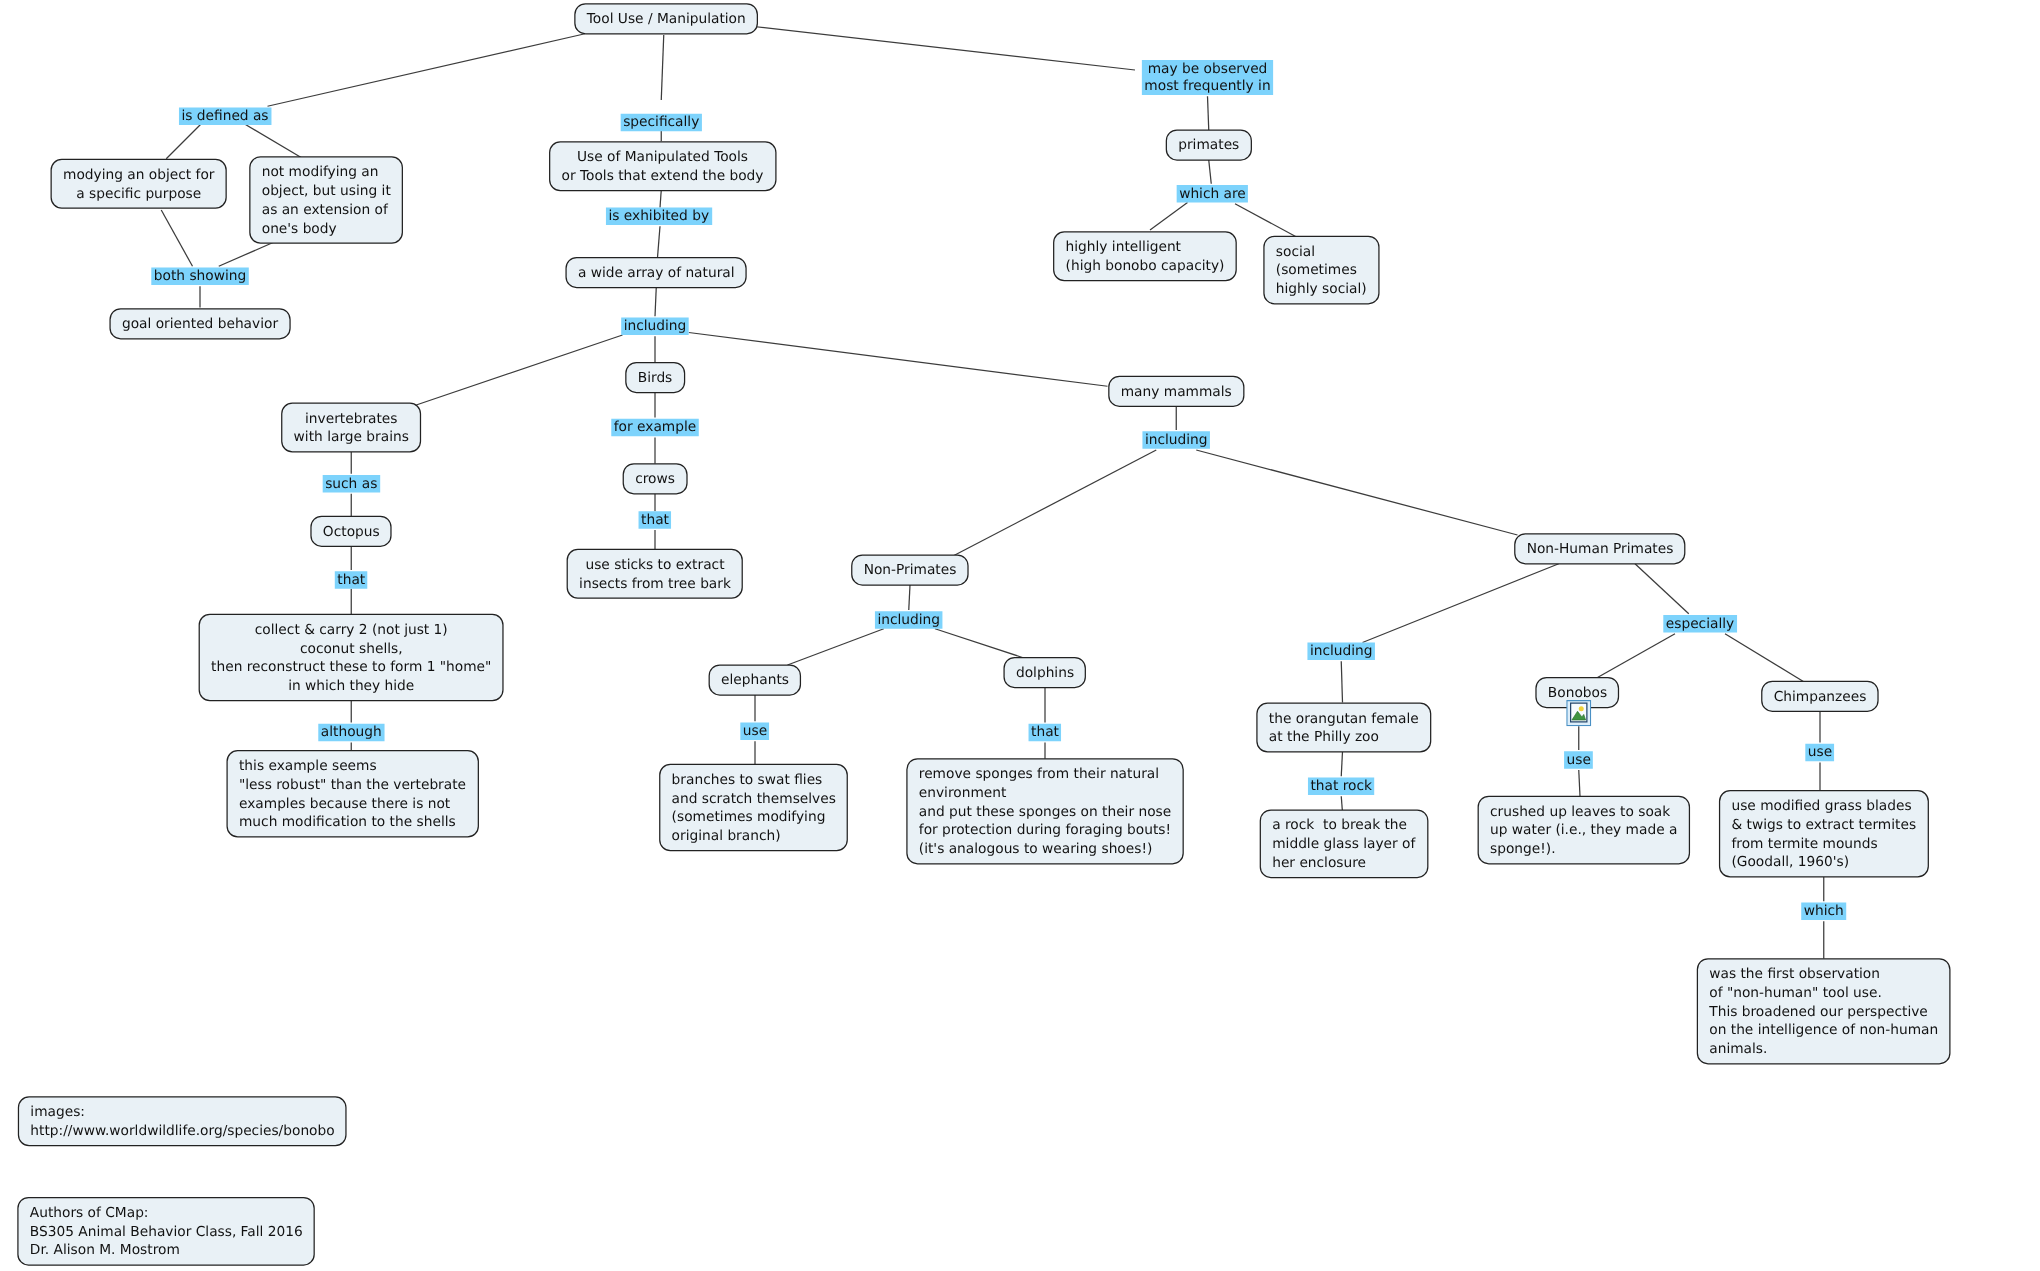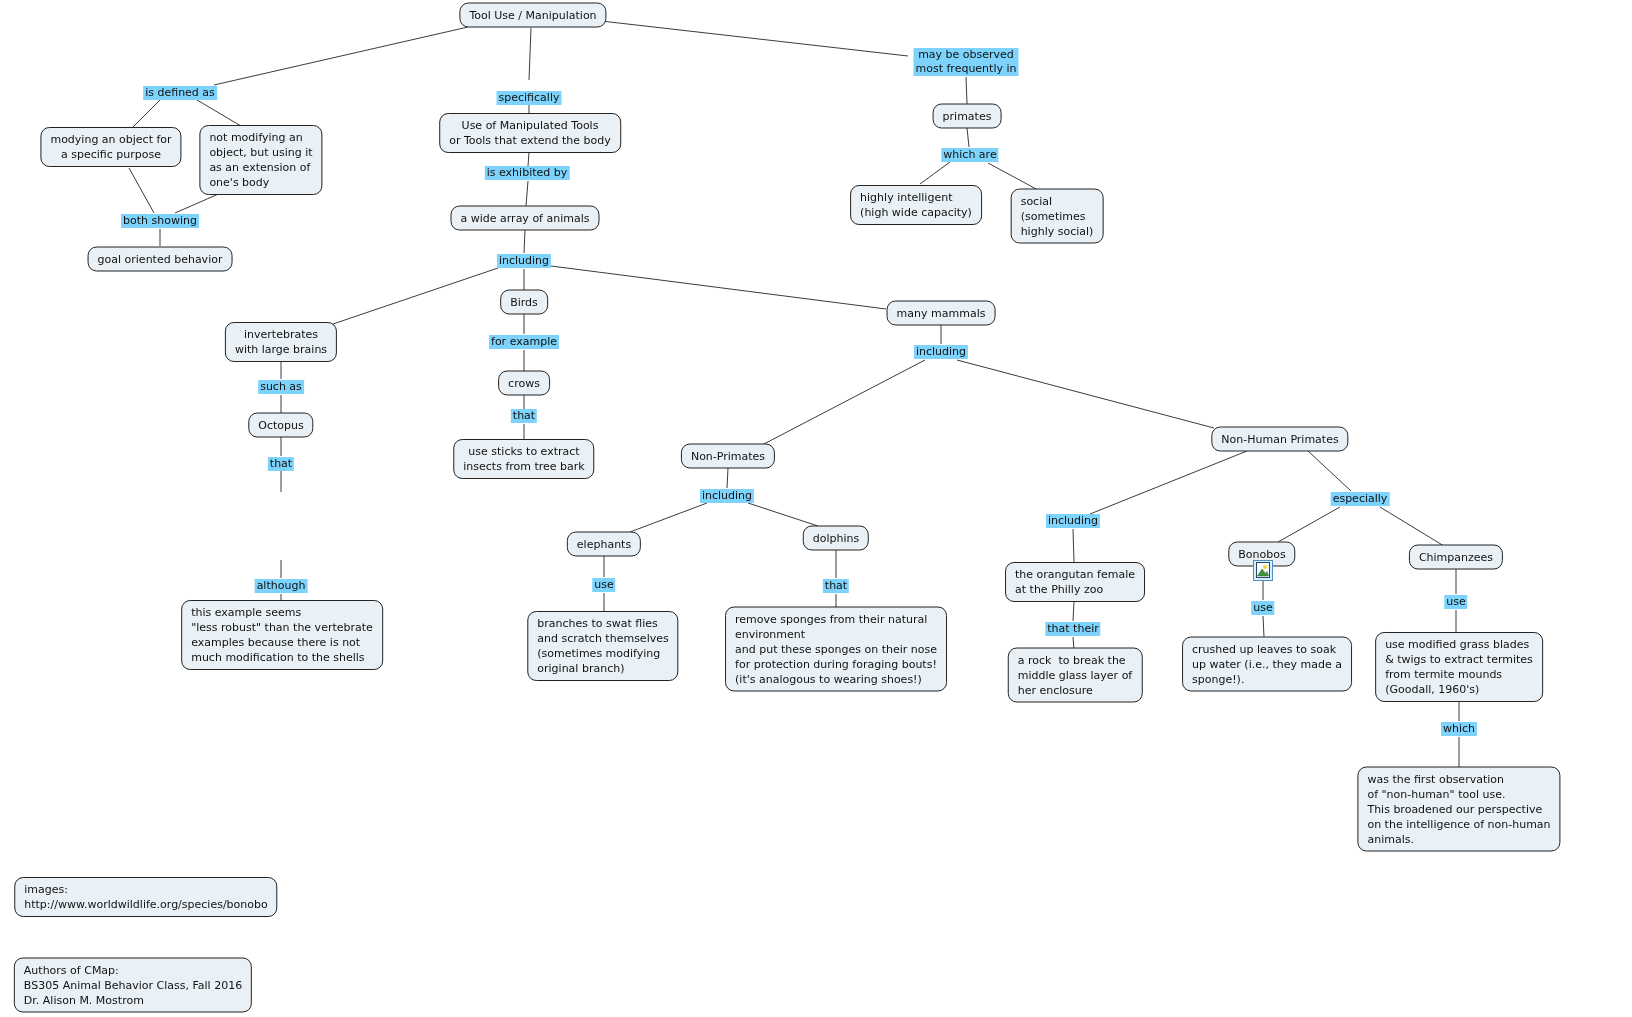--- a/index.html
+++ b/index.html
@@ -89,50 +89,54 @@
   <div class="llabel" style="left:281px;top:387px">such as</div>
   <div class="llabel" style="left:524px;top:416px">that</div>
   <div class="llabel" style="left:281px;top:464px">that</div>
   <div class="llabel" style="left:941px;top:352px">including</div>
   <div class="llabel" style="left:281px;top:586px">although</div>
   <div class="llabel" style="left:727px;top:496px">including</div>
   <div class="llabel" style="left:604px;top:585px">use</div>
   <div class="llabel" style="left:836px;top:586px">that</div>
   <div class="llabel" style="left:1073px;top:521px">including</div>
   <div class="llabel" style="left:1360px;top:499px">especially</div>
-  <div class="llabel" style="left:1073px;top:629px">that their</div>
+  <div class="llabel" style="left:1073px;top:629px">that rock</div>
   <div class="llabel" style="left:1263px;top:608px">use</div>
   <div class="llabel" style="left:1456px;top:602px">use</div>
   <div class="llabel" style="left:1459px;top:729px">which</div>
 
   <div class="node c" style="left:533px;top:15px">Tool Use / Manipulation</div>
   <div class="node c" style="left:111px;top:147px">modying an object for
 a specific purpose</div>
   <div class="node l" style="left:261px;top:160px">not modifying an
 object, but using it
 as an extension of
 one's body</div>
   <div class="node c" style="left:160px;top:259px">goal oriented behavior</div>
   <div class="node c" style="left:530px;top:133px">Use of Manipulated Tools
 or Tools that extend the body</div>
-  <div class="node c" style="left:525px;top:218px">a wide array of animals</div>
+  <div class="node c" style="left:525px;top:218px">a wide array of natural</div>
   <div class="node c" style="left:967px;top:116px">primates</div>
   <div class="node l" style="left:916px;top:205px">highly intelligent
-(high wide capacity)</div>
+(high bonobo capacity)</div>
   <div class="node l" style="left:1057px;top:216px">social
 (sometimes
 highly social)</div>
   <div class="node c" style="left:524px;top:302px">Birds</div>
   <div class="node c" style="left:281px;top:342px">invertebrates
 with large brains</div>
   <div class="node c" style="left:941px;top:313px">many mammals</div>
   <div class="node c" style="left:524px;top:383px">crows</div>
   <div class="node c" style="left:281px;top:425px">Octopus</div>
   <div class="node c" style="left:524px;top:459px">use sticks to extract
 insects from tree bark</div>
+  <div class="node c" style="left:281px;top:526px">collect &amp; carry 2 (not just 1)
+coconut shells,
+then reconstruct these to form 1 "home"
+in which they hide</div>
   <div class="node c" style="left:728px;top:456px">Non-Primates</div>
   <div class="node l" style="left:282px;top:635px">this example seems
 "less robust" than the vertebrate
 examples because there is not
 much modification to the shells</div>
   <div class="node c" style="left:604px;top:544px">elephants</div>
   <div class="node c" style="left:836px;top:538px">dolphins</div>
   <div class="node l" style="left:603px;top:646px">branches to swat flies
 and scratch themselves
 (sometimes modifying

